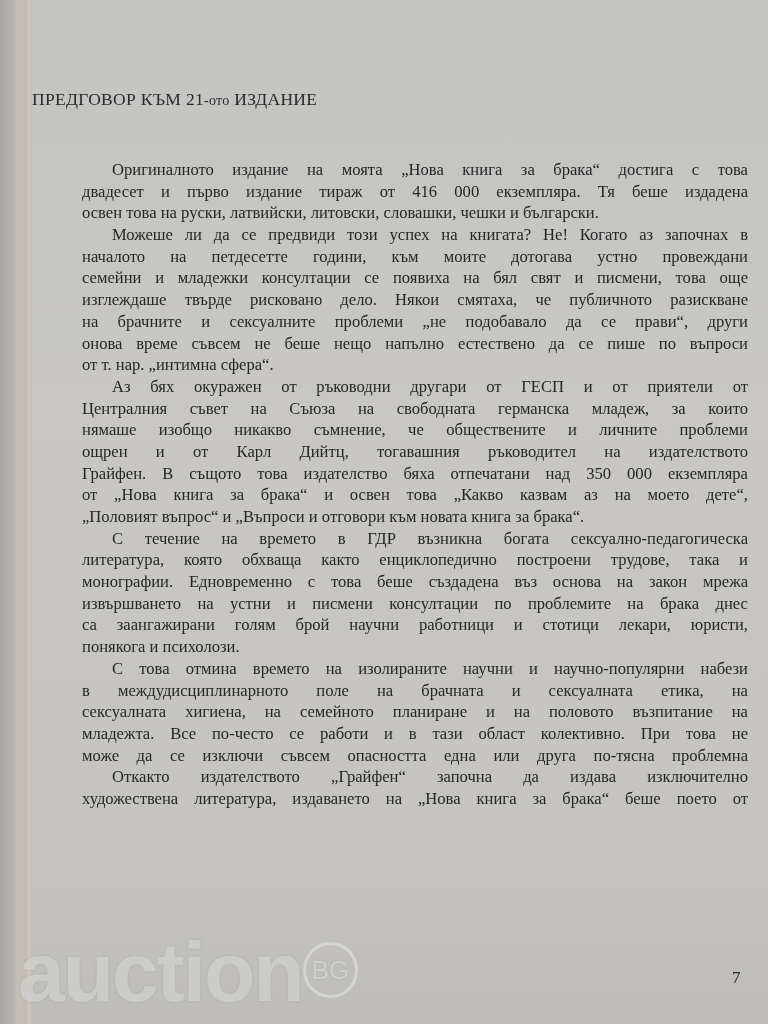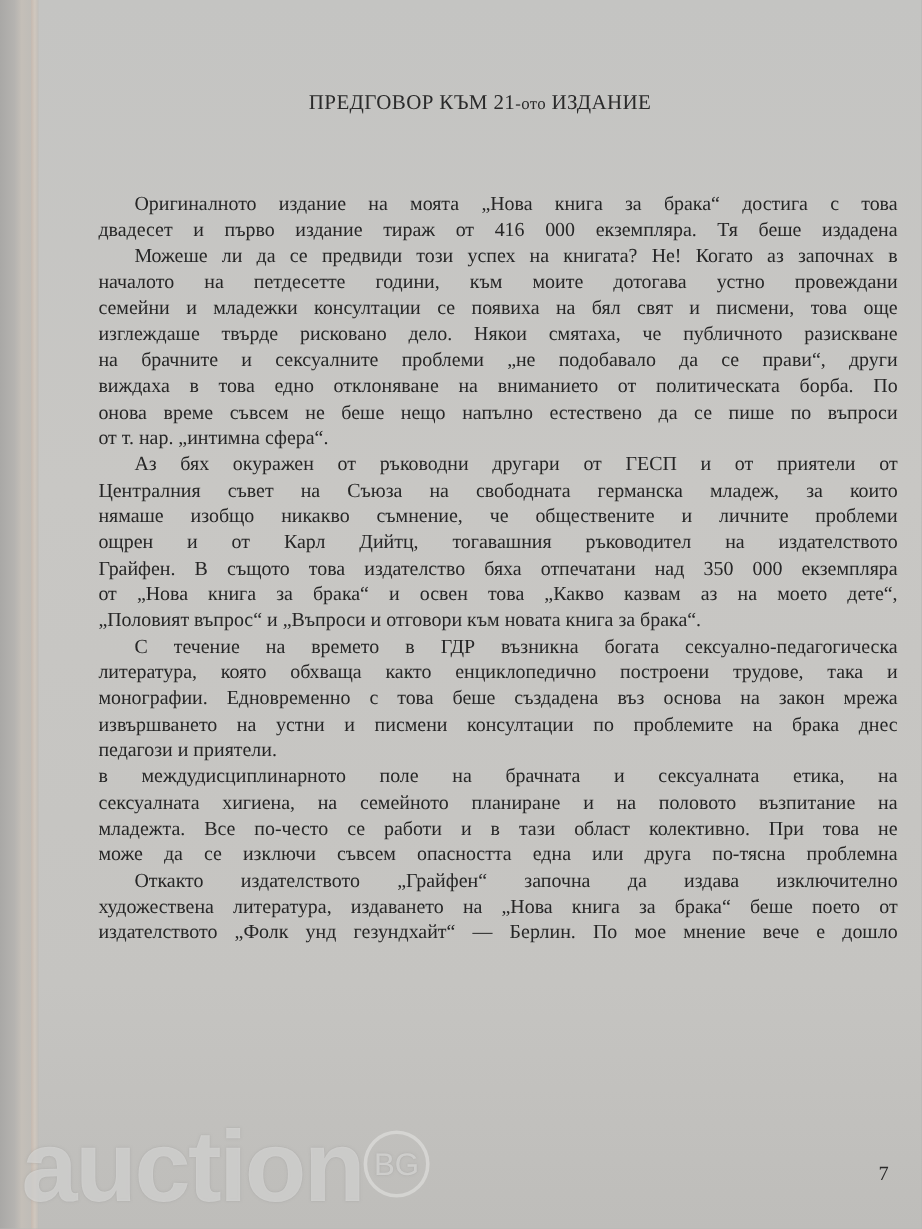--- a/index.html
+++ b/index.html
@@ -14,21 +14,21 @@
     }
     .gutter {
       position: absolute; left: 26px; top: 0; width: 6px; height: 1024px;
       background: linear-gradient(to right, #c7bab0, #cfc7be, #c0bdb8);
     }
     .page {
       position: absolute; left: 32px; top: 0; width: 736px; height: 1024px;
       background: linear-gradient(to bottom, #c4c4c2 0%, #c8c7c4 40%, #c5c4c1 80%, #bebdba 100%);
     }
     .title {
-      position: absolute; left: 0; top: 75px; width: 736px; text-align: center;
+      position: absolute; left: 0; top: 89px; width: 736px; 
       font-size: 17.5px; color: #2a2a2a; letter-spacing: 0.3px;
     }
     .title .small { font-size: 14px; }
     .body {
       position: absolute; left: 50px; top: 159px; width: 666px;
       color: #262626; font-size: 16.6px; line-height: 21.7px;
     }
     .line {
       display: block; white-space: nowrap; text-align: justify;
       text-align-last: justify; height: 21.7px;
@@ -57,57 +57,58 @@
 
 <div class="page">
   <div class="title">
     <span>ПРЕДГОВОР КЪМ 21</span><span class="small">-ото</span><span> ИЗДАНИЕ</span>
   </div>
 
   <div class="body" id="body">
       <div>
         <span class="line indent">Оригиналното издание на моята „Нова книга за брака“ достига с това</span>
         <span class="line">двадесет и първо издание тираж от 416 000 екземпляра. Тя беше издадена</span>
+        <span class="line last">освен това на руски, латвийски, литовски, словашки, чешки и български.</span>
       </div>
       <div>
         <span class="line indent">Можеше ли да се предвиди този успех на книгата? Не! Когато аз започнах в</span>
         <span class="line">началото на петдесетте години, към моите дотогава устно провеждани</span>
         <span class="line">семейни и младежки консултации се появиха на бял свят и писмени, това още</span>
         <span class="line">изглеждаше твърде рисковано дело. Някои смятаха, че публичното разискване</span>
         <span class="line">на брачните и сексуалните проблеми „не подобавало да се прави“, други</span>
-        <span class="line">виждаха в това едно отклоняване на вниманието от политическата борба. По</span>
         <span class="line">онова време съвсем не беше нещо напълно естествено да се пише по въпроси</span>
         <span class="line last">от т. нар. „интимна сфера“.</span>
       </div>
       <div>
         <span class="line indent">Аз бях окуражен от ръководни другари от ГЕСП и от приятели от</span>
         <span class="line">Централния съвет на Съюза на свободната германска младеж, за които</span>
         <span class="line">нямаше изобщо никакво съмнение, че обществените и личните проблеми</span>
         <span class="line">ощрен и от Карл Дийтц, тогавашния ръководител на издателството</span>
         <span class="line">Грайфен. В същото това издателство бяха отпечатани над 350 000 екземпляра</span>
         <span class="line">от „Нова книга за брака“ и освен това „Какво казвам аз на моето дете“,</span>
         <span class="line last">„Половият въпрос“ и „Въпроси и отговори към новата книга за брака“.</span>
       </div>
       <div>
         <span class="line indent">С течение на времето в ГДР възникна богата сексуално-педагогическа</span>
         <span class="line">литература, която обхваща както енциклопедично построени трудове, така и</span>
         <span class="line">монографии. Едновременно с това беше създадена въз основа на закон мрежа</span>
         <span class="line">извършването на устни и писмени консултации по проблемите на брака днес</span>
-        <span class="line last">педагози и приятели.</span>
+        <span class="line">са заангажирани голям брой научни работници и стотици лекари, юристи,</span>
+        <span class="line last">понякога и психолози.</span>
       </div>
       <div>
+        <span class="line indent">С това отмина времето на изолираните научни и научно-популярни набези</span>
         <span class="line">в междудисциплинарното поле на брачната и сексуалната етика, на</span>
         <span class="line">сексуалната хигиена, на семейното планиране и на половото възпитание на</span>
         <span class="line">младежта. Все по-често се работи и в тази област колективно. При това не</span>
         <span class="line">може да се изключи съвсем опасността една или друга по-тясна проблемна</span>
       </div>
       <div>
         <span class="line indent">Откакто издателството „Грайфен“ започна да издава изключително</span>
         <span class="line">художествена литература, издаването на „Нова книга за брака“ беше поето от</span>
-        <span class="line">издателството „Фолк унд гезундхайт“ — Берлин. По мое мнение вече е дошло</span>
       </div>
     </div>
 
   <div class="page-number">7</div>
 </div>
 
 <div class="watermark">
   <span>auction</span><span class="bg">BG</span>
 </div>
 

